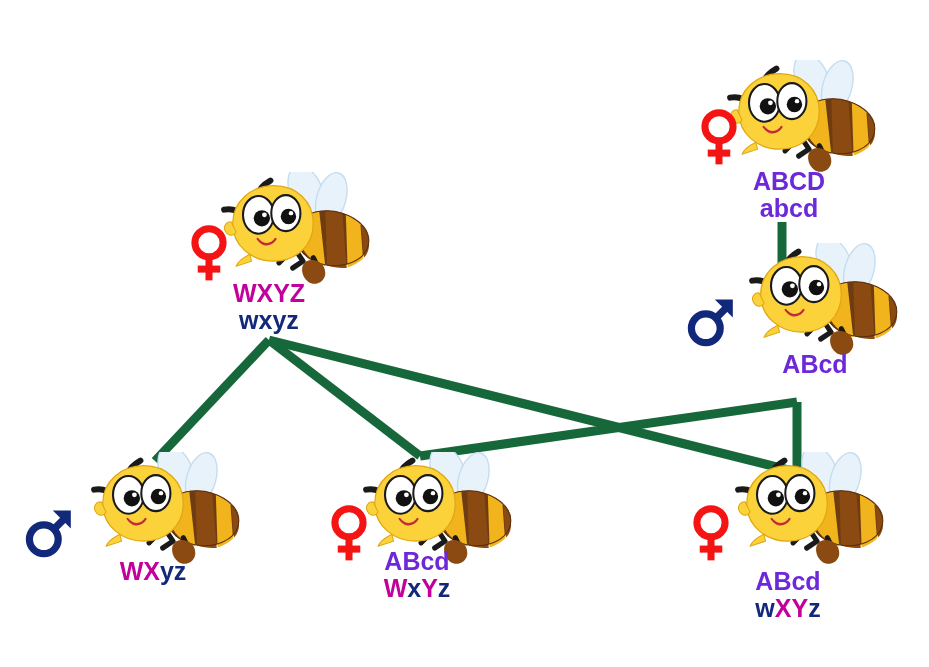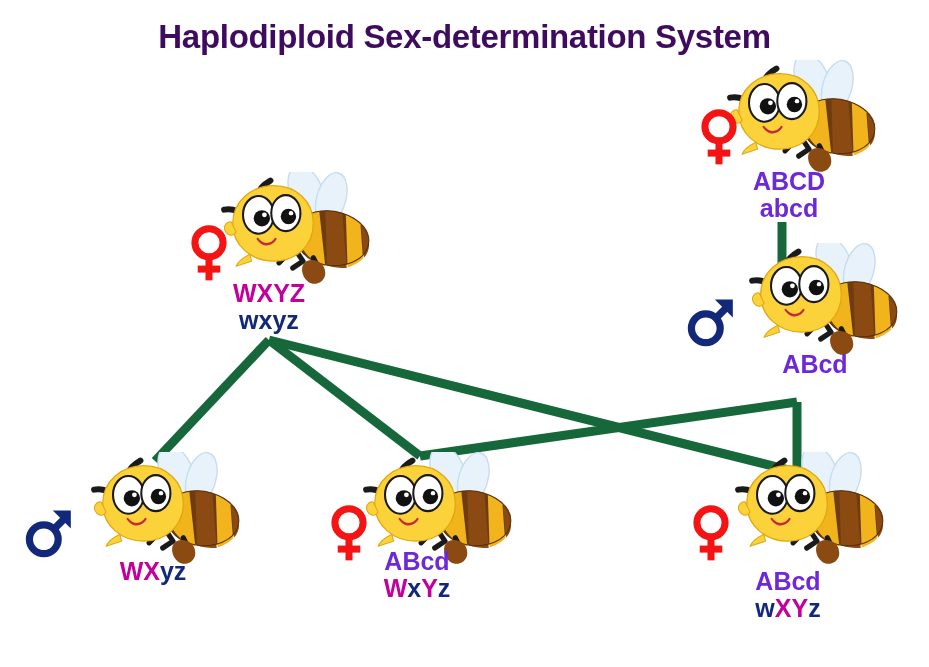--- a/index.html
+++ b/index.html
@@ -100,21 +100,20 @@
   #node-bottom-right .sym        { left: 0px;   top: 52px;  }
   #node-bottom-right .gtxt       { left: 44px;  top: 116px; width: 120px; text-align: center; }
 
   .gline { display: block; }
 </style>
 </head>
 <body>
 
 <div id="stage">
 
-  <div id="title">Haplodiploid Sex-determination System</div>
 
   <svg id="lines" viewBox="0 0 929 667" xmlns="http://www.w3.org/2000/svg">
     <g fill="none" stroke="#16683A" stroke-width="9" stroke-linecap="butt" stroke-linejoin="miter">
       <polyline class="gline" points="782,222 782,272"></polyline>
       <polyline class="gline" points="269,340 155,461"></polyline>
       <polyline class="gline" points="269,340 420,456"></polyline>
       <polyline class="gline" points="269,340 797,472"></polyline>
       <polyline class="gline" points="420,456 797,402"></polyline>
       <polyline class="gline" points="797,402 797,472"></polyline>
     </g>

